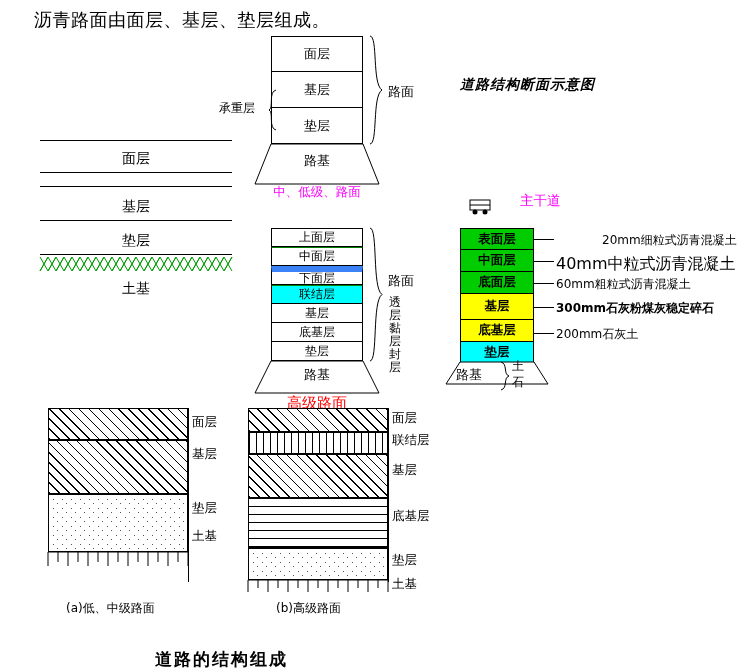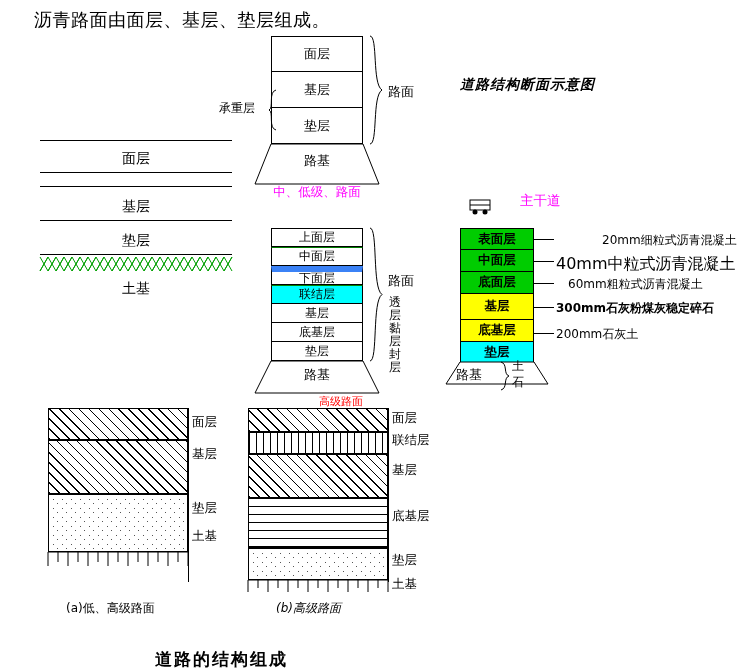--- a/index.html
+++ b/index.html
@@ -145,21 +145,21 @@
 <div class="abs cn" style="left:388px;top:272px;font-size:13px;">路面</div>
 
 <div class="abs cn" style="left:388px;top:296px;width:14px;line-height:13px;font-size:12px;text-align:center;">
   <div>透</div>
   <div>层</div>
   <div>黏</div>
   <div>层</div>
   <div>封</div>
   <div>层</div>
 </div>
-<div class="abs cn red" style="left:271px;top:394px;width:92px;text-align:right;font-size:11px;">高级路面</div>
+<div class="abs cn red" style="left:271px;top:394px;width:92px;text-align:center;font-size:15px;">高级路面</div>
 
 <div class="abs cn pink" style="left:520px;top:192px;font-size:13.5px;">主干道</div>
 
 <div class="abs" style="left:467px;top:198px;">
   <svg width="26" height="18" viewBox="0 0 26 18">
     <rect x="3" y="2" width="20" height="10" fill="#fff" stroke="#000" stroke-width="1"></rect>
     <line x1="3" y1="7" x2="23" y2="7" stroke="#000" stroke-width="1"></line>
     <circle cx="8" cy="14" r="2.5" fill="#000"></circle>
     <circle cx="18" cy="14" r="2.5" fill="#000"></circle>
   </svg>
@@ -176,21 +176,21 @@
 
 <div class="abs" style="left:534px;top:228px;width:22px;height:130px;">
   <div class="hline" style="left:0;top:11px;width:20px;"></div>
   <div class="hline" style="left:0;top:33px;width:20px;"></div>
   <div class="hline" style="left:0;top:55px;width:20px;"></div>
   <div class="hline" style="left:0;top:79px;width:20px;"></div>
   <div class="hline" style="left:0;top:105px;width:20px;"></div>
 </div>
 <div class="abs cn" style="left:556px;top:232px;font-size:12px;margin-left:46px;">20mm细粒式沥青混凝土</div>
 <div class="abs cn" style="left:556px;top:254px;font-size:16px;">40mm中粒式沥青混凝土</div>
-<div class="abs cn" style="left:556px;top:276px;font-size:12px;margin-left:12px;">60mm粗粒式沥青混凝土</div>
+<div class="abs cn" style="left:556px;top:276px;font-size:12px;">60mm粗粒式沥青混凝土</div>
 <div class="abs cn" style="left:556px;top:300px;font-size:12px;font-weight:bold;">300mm石灰粉煤灰稳定碎石</div>
 <div class="abs cn" style="left:556px;top:326px;font-size:12px;">200mm石灰土</div>
 
 <div class="abs" style="left:446px;top:362px;">
   <svg width="102" height="22" viewBox="0 0 102 22">
     <path d="M14 0 L88 0 L102 22 L0 22 Z" fill="#fff" stroke="#000" stroke-width="1"></path>
   </svg>
 </div>
 <div class="abs cn" style="left:456px;top:366px;font-size:13px;">路基</div>
 <div class="abs" style="left:500px;top:360px;">
@@ -212,21 +212,21 @@
         <path d="M0 0 L0 14 M10 0 L10 10 M20 0 L20 14 M30 0 L30 10 M40 0 L40 14 M50 0 L50 10 M60 0 L60 14 M70 0 L70 10 M80 0 L80 14 M90 0 L90 10 M100 0 L100 14 M110 0 L110 10 M120 0 L120 14 M130 0 L130 10 M140 0 L140 14"></path>
       </g>
     </svg>
   </div>
 </div>
 <div class="abs" style="left:188px;top:408px;width:1px;height:174px;background:#000;"></div>
 <div class="abs cn" style="left:192px;top:414px;font-size:12.5px;">面层</div>
 <div class="abs cn" style="left:192px;top:446px;font-size:12.5px;">基层</div>
 <div class="abs cn" style="left:192px;top:500px;font-size:12.5px;">垫层</div>
 <div class="abs cn" style="left:192px;top:528px;font-size:12.5px;">土基</div>
-<div class="abs cn fig-cap" style="left:66px;top:600px;">(a)低、高级路面</div>
+<div class="abs cn fig-cap" style="left:66px;top:600px;">(a)低、中级路面</div>
 
 <div class="abs" id="figB" style="left:248px;top:408px;width:140px;height:174px;">
   <div class="abs box hatch-diag" style="left:0;top:0;width:140px;height:24px;"></div>
   <div class="abs box hatch-vert" style="left:0;top:24px;width:140px;height:22px;"></div>
   <div class="abs box hatch-diag" style="left:0;top:46px;width:140px;height:44px;"></div>
   <div class="abs box hatch-horiz" style="left:0;top:90px;width:140px;height:50px;"></div>
   <div class="abs box dots" style="left:0;top:140px;width:140px;height:32px;"></div>
   <div class="abs" style="left:0;top:172px;width:140px;height:20px;">
     <svg width="140" height="20" viewBox="0 0 140 20">
       <g stroke="#000" stroke-width="1" fill="none">
@@ -236,15 +236,15 @@
     </svg>
   </div>
 </div>
 <div class="abs" style="left:388px;top:408px;width:1px;height:174px;background:#000;"></div>
 <div class="abs cn" style="left:392px;top:410px;font-size:12.5px;">面层</div>
 <div class="abs cn" style="left:392px;top:432px;font-size:12.5px;">联结层</div>
 <div class="abs cn" style="left:392px;top:462px;font-size:12.5px;">基层</div>
 <div class="abs cn" style="left:392px;top:508px;font-size:12.5px;">底基层</div>
 <div class="abs cn" style="left:392px;top:552px;font-size:12.5px;">垫层</div>
 <div class="abs cn" style="left:392px;top:576px;font-size:12.5px;">土基</div>
-<div class="abs cn fig-cap" style="left:276px;top:600px;font-style:italic;">(b)高级路面</div>
+<div class="abs cn fig-cap" style="left:276px;top:600px;">(b)高级路面</div>
 
 <div class="abs cn" id="bottom-title">道路的结构组成</div>
 
 </body></html>

